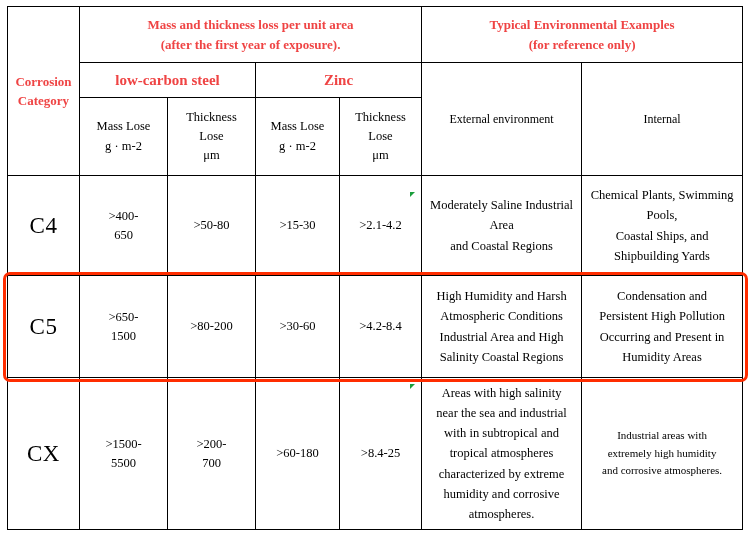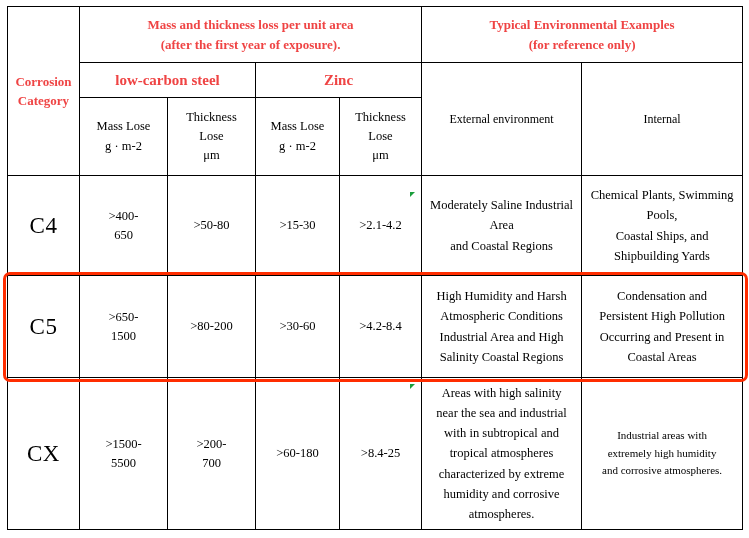--- a/index.html
+++ b/index.html
@@ -191,21 +191,21 @@
         <td class="desc">
           <span class="ln">High Humidity and Harsh</span>
           <span class="ln">Atmospheric Conditions</span>
           <span class="ln">Industrial Area and High</span>
           <span class="ln">Salinity Coastal Regions</span>
         </td>
         <td class="desc">
           <span class="ln">Condensation and</span>
           <span class="ln">Persistent High Pollution</span>
           <span class="ln">Occurring and Present in</span>
-          <span class="ln">Coastal Areas</span>
+          <span class="ln">Humidity Areas</span>
         </td>
       </tr>
 
       <tr style="height:152px">
         <td class="cat-name">CX</td>
         <td class="val">
           <span class="ln">&gt;1500-</span>
           <span class="ln">5500</span>
         </td>
         <td class="val">

